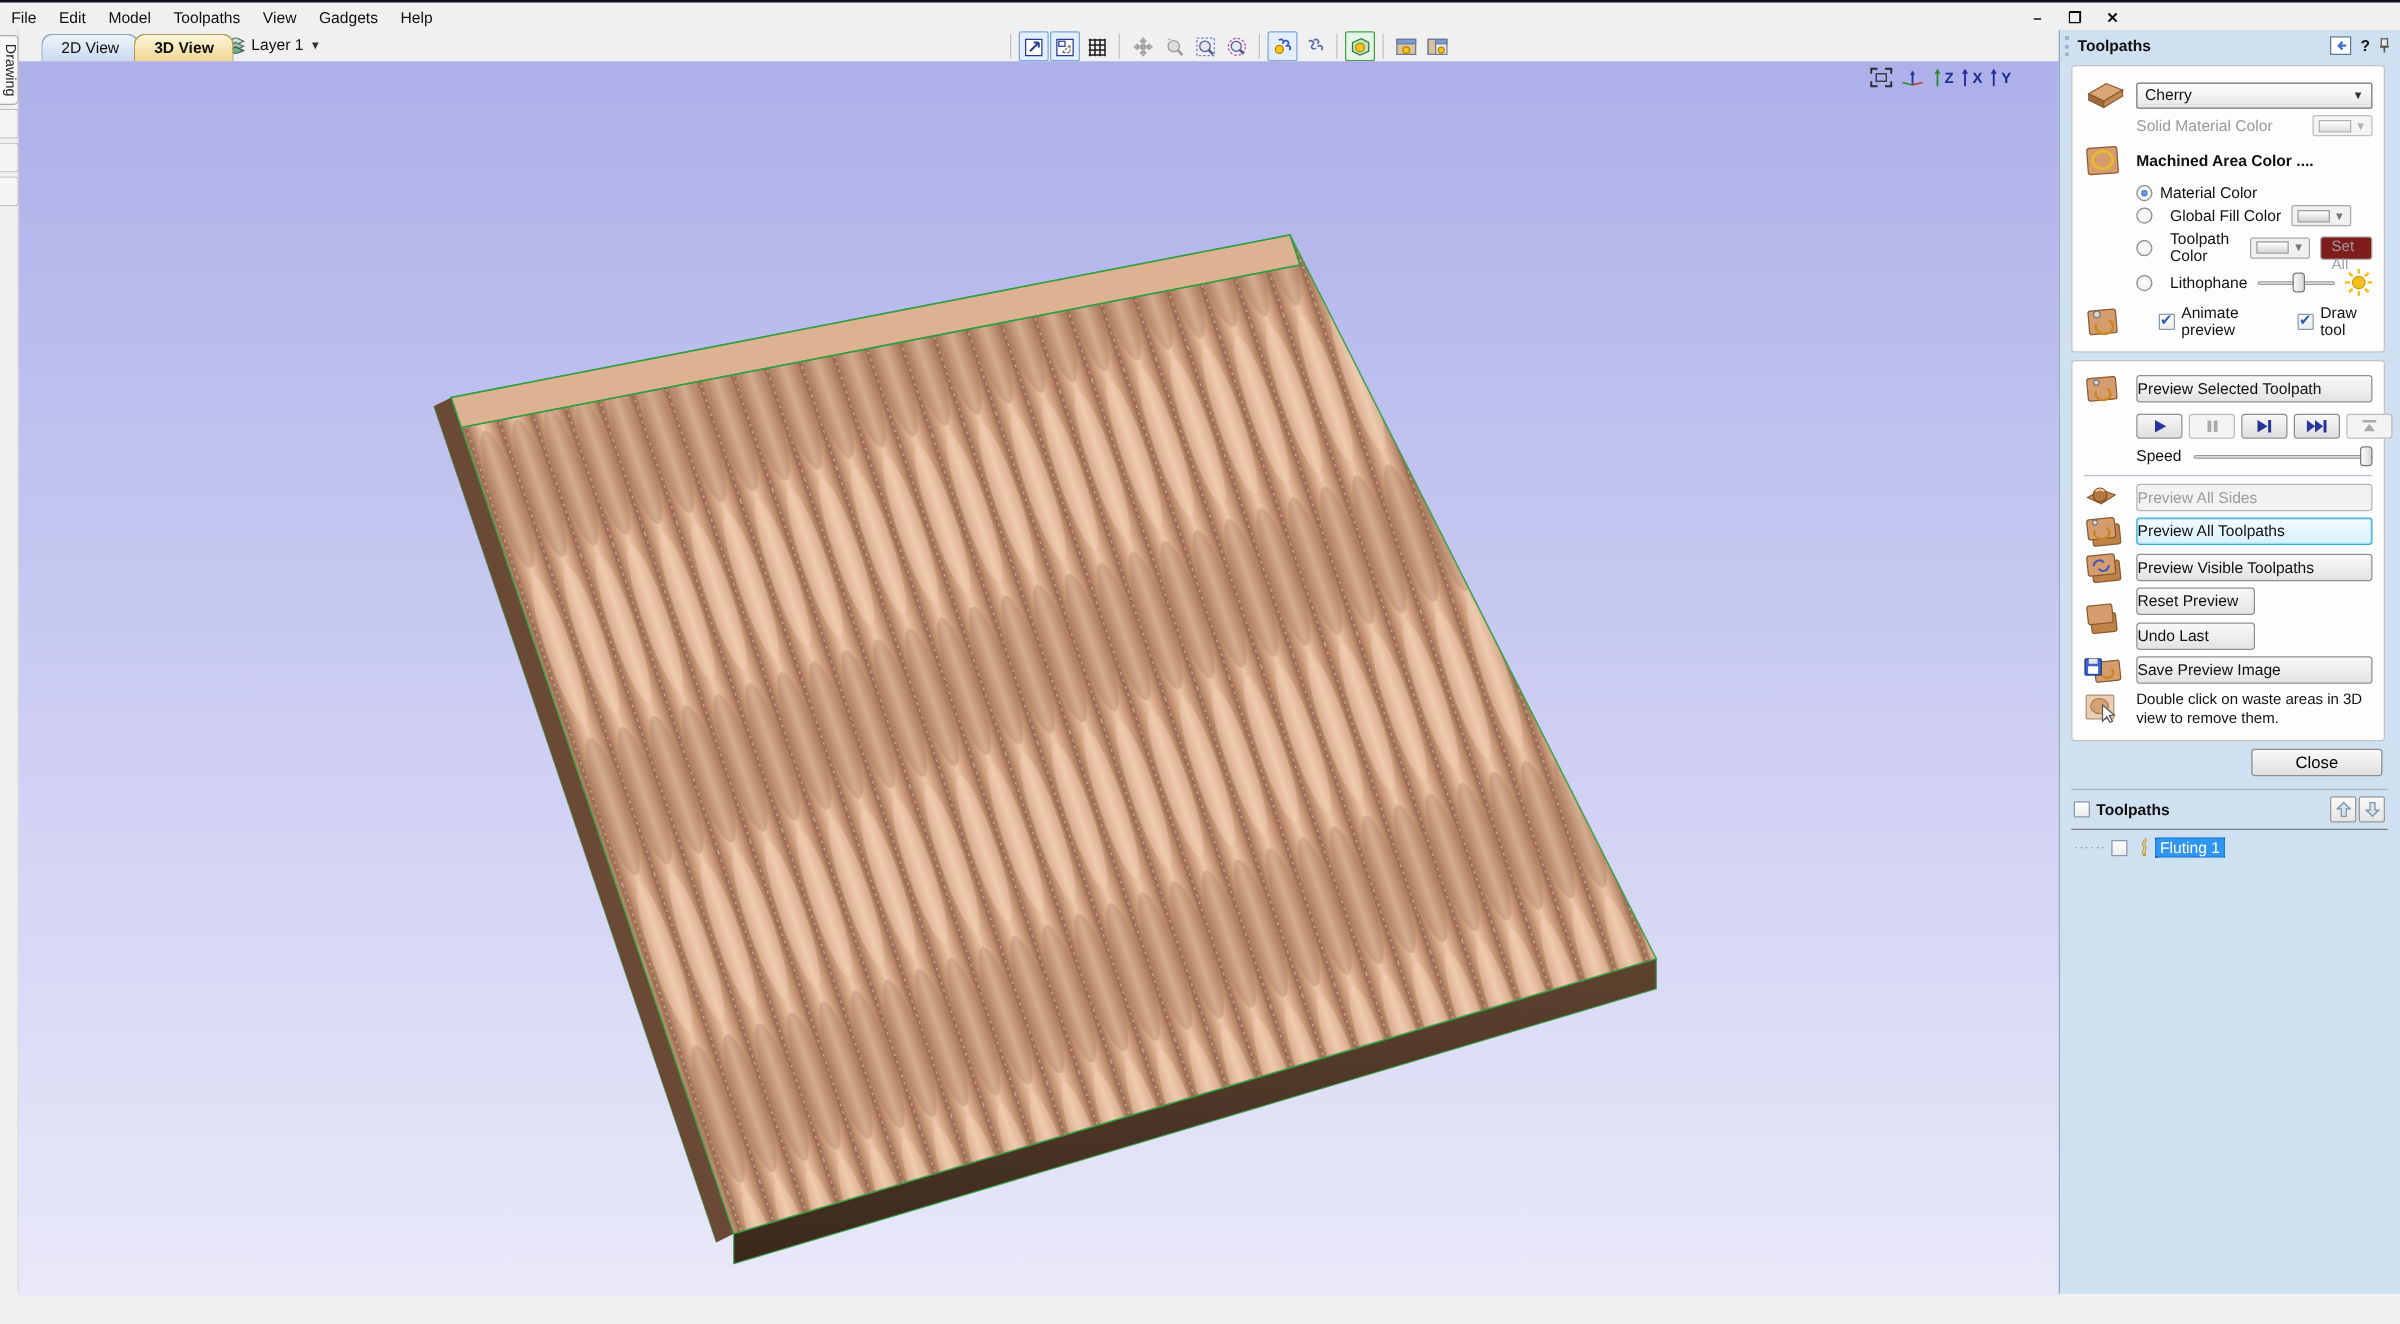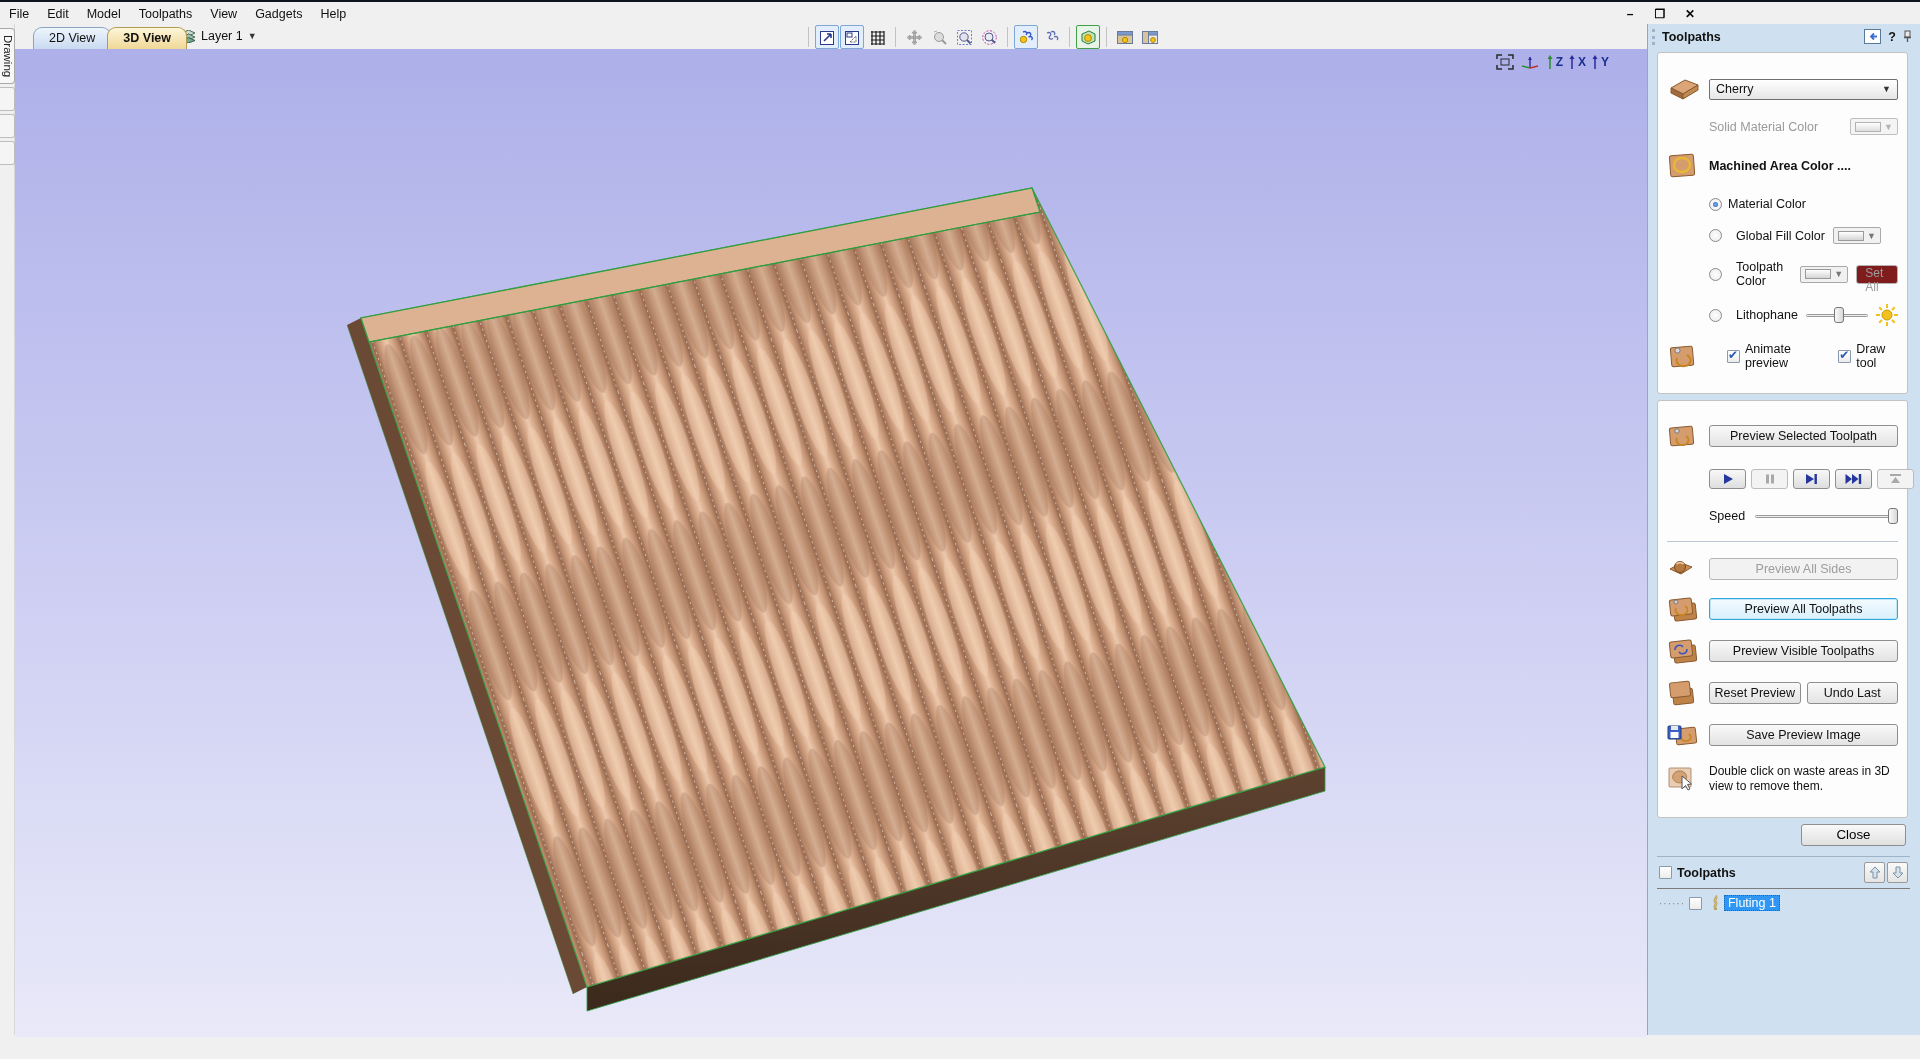--- a/index.html
+++ b/index.html
@@ -42,35 +42,35 @@
 
 .rpanel { position:absolute; right:0; top:22px; width:273px; bottom:24px; background:#cfe1f0; border-left:1px solid #90a9bf; }
 .rp-header { height:25px; display:flex; align-items:center; padding:0 8px 0 4px; }
 .grip { width:3px; height:16px; border-left:3px dotted #9eb4c8; margin-right:7px; }
 .rp-title { font-weight:bold; }
 .rp-hicons { margin-left:auto; display:flex; align-items:center; gap:7px; }
 .dock-ico { width:17px; height:15px; border:1px solid #5a7a9a; background:#fff; display:flex; align-items:center; justify-content:center; }
 .card { background:#fdfdfe; border:1px solid #c3c3c3; border-radius:3px; margin:3px 12px 6px 9px; padding:7px 9px; }
 .card-head { display:flex; align-items:center; gap:12px; }
 .card-head .ttl { font-weight:bold; font-size:13px; }
-.row { display:flex; align-items:center; margin:16px 0; }
+.row { display:flex; align-items:center; margin:3px 0; }
 .icon-col { width:42px; flex:0 0 42px; display:flex; justify-content:flex-start; }
 .content-col { flex:1; }
 .combo { display:flex; align-items:center; height:21px; border:1px solid #707070; border-radius:2px; background:linear-gradient(#ffffff,#f0f0f0 60%,#e5e5e5); padding:0 6px; }
 .combo .cb-label { flex:1; }
 .dim { color:#9a9a9a; }
 .swatch-dd { display:flex; align-items:center; gap:3px; height:17px; border:1px solid #a9a9a9; border-radius:2px; background:#f1f1f1; padding:0 4px; }
 .swatch { width:26px; height:10px; border:1px solid #9a9a9a; background:linear-gradient(#ffffff,#d4d4d4); }
 .radio { width:13px; height:13px; border:1px solid #8a8a8a; border-radius:50%; background:radial-gradient(#fff,#e8e8e8); margin-right:6px; flex:0 0 13px; position:relative; }
 .radio.sel::after { content:""; position:absolute; left:3px; top:3px; width:5px; height:5px; border-radius:50%; background:radial-gradient(#7fb2f5,#1d54b5); }
 .checkbox { width:13px; height:13px; border:1px solid #8a9aac; background:linear-gradient(#fff,#ececec); margin-right:5px; flex:0 0 13px; position:relative; border-radius:1px; }
 .checkbox.chk::after { content:"✔"; position:absolute; left:0px; top:-3px; font-size:12px; color:#2b5ab0; }
 .minibtn { height:19px; padding:0 8px; border:1px solid #8e8e8e; border-radius:3px; background:linear-gradient(#f8f8f8,#e2e2e2); font-size:12px; }
 .minibtn.disabled { color:#9d9d9d; border-color:#b4b4b4; background:#7f1d1d; }
-.btn { display:block; width:100%; height:22px; border:1px solid #8e8e8e; border-radius:3px; background:linear-gradient(#f9f9f9,#e3e3e3); font-size:12.5px; color:#111; text-align:center; line-height:20px; }
+.btn { display:block; width:100%; height:22px; border:1px solid #8e8e8e; border-radius:3px; background:linear-gradient(#f9f9f9,#e3e3e3); font-size:12.5px; color:#111; text-align:left; line-height:20px; }
 .btn.disabled { color:#9d9d9d; border-color:#b6b6b6; background:#f2f2f2; }
 .btn.highlight { border:1px solid #2fa7dd; background:linear-gradient(#f3fbff,#d9f0fb); box-shadow:0 0 0 1px #bfe6f6 inset; }
 .pb-row { display:flex; gap:5px; margin:5px 0 2px 0; }
 .pb { width:37px; height:20px; border:1px solid #8e8e8e; border-radius:3px; background:linear-gradient(#f8f8f8,#dedede); display:flex; align-items:center; justify-content:center; }
 .pb.disabled { border-color:#bcbcbc; background:#f3f3f3; }
 .slider { position:relative; height:18px; flex:1; }
 .slider .track { position:absolute; left:0; right:0; top:8px; height:3px; background:#efefef; border:1px solid #9a9a9a; border-radius:2px; }
 .slider .thumb { position:absolute; top:1px; width:10px; height:16px; border:1px solid #777; border-radius:3px; background:linear-gradient(90deg,#fafafa,#d8d8d8); }
 .hr { border-top:1px solid #b9c6d2; margin:6px 0; }
 .note { font-size:12px; line-height:1.25; }
@@ -501,21 +501,21 @@
             <button class="btn">Preview Visible Toolpaths</button>
           </div>
       </div>
       <div class="row">
         <div class="icon-col">
           <svg width="30" height="26" viewBox="0 0 30 26">
               <rect x="6" y="9" width="20" height="15" rx="2" transform="rotate(-6 16 16)" fill="#c08347" stroke="#8a5a30"></rect>
               <rect x="3" y="2" width="20" height="15" rx="2" transform="rotate(-6 13 9)" fill="#d59c6d" stroke="#8a5a30"></rect>
             </svg>
         </div>
-        <div class="content-col" style="display:flex; gap:6px;">
+        <div class="content-col" style="display:flex; gap:6px;flex-direction:column;">
           <button class="btn" style="width:50%;">Reset Preview</button>
           <button class="btn" style="width:50%;">Undo Last</button>
         </div>
       </div>
       <div class="row">
         <div class="icon-col">
           <svg width="32" height="26" viewBox="0 0 32 26">
               <rect x="9" y="6" width="20" height="16" rx="2" transform="rotate(-6 19 14)" fill="#d59c6d" stroke="#8a5a30"></rect>
               <path d="M14 14 a5 4 0 1 0 8 -2" fill="none" stroke="#c8861f" stroke-width="1.8"></path>
               <rect x="1" y="4" width="13" height="13" rx="1" fill="#3a62c8" stroke="#1f3a80"></rect>

